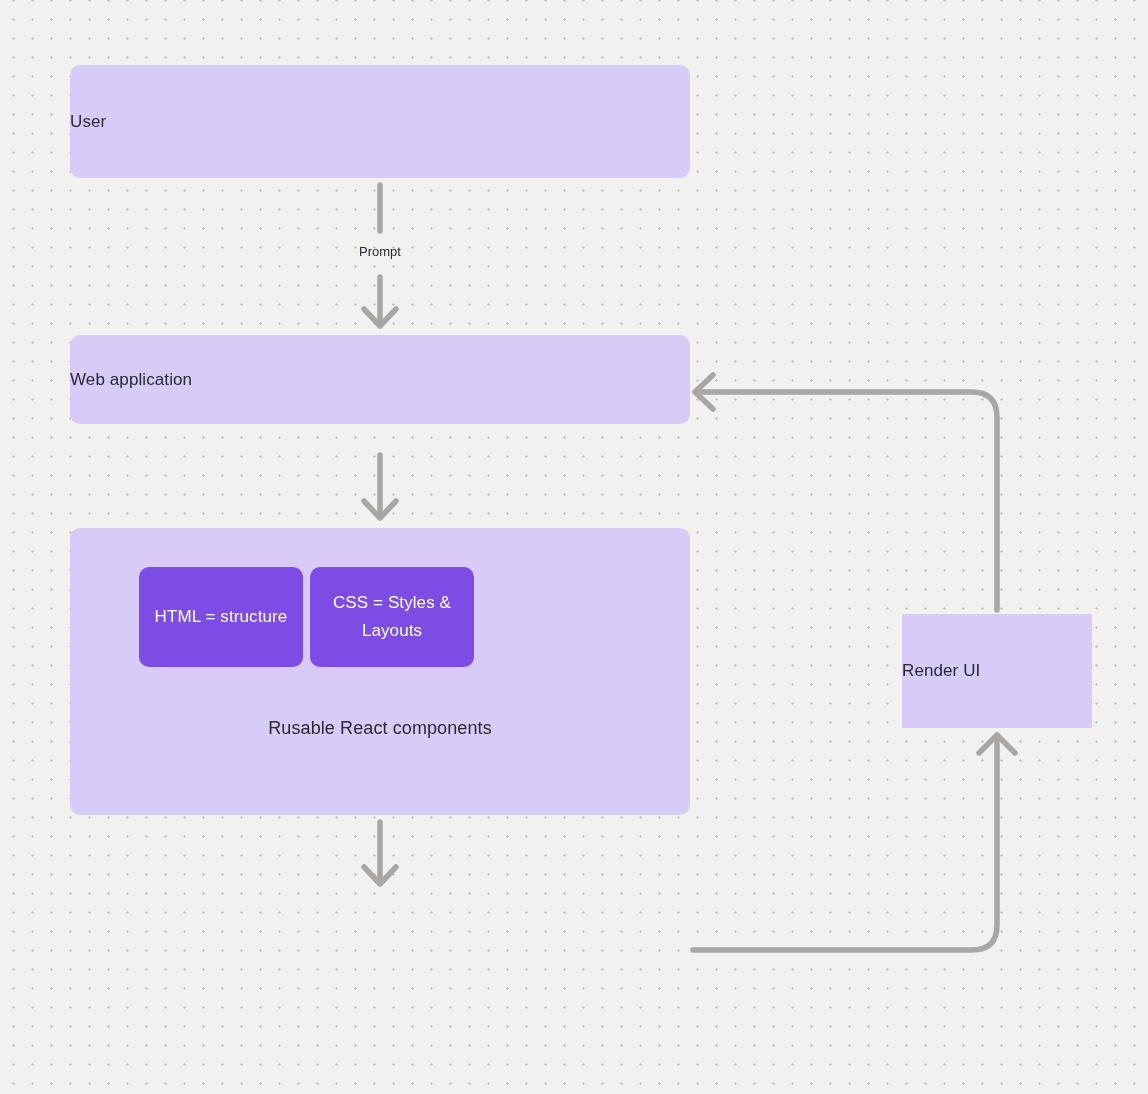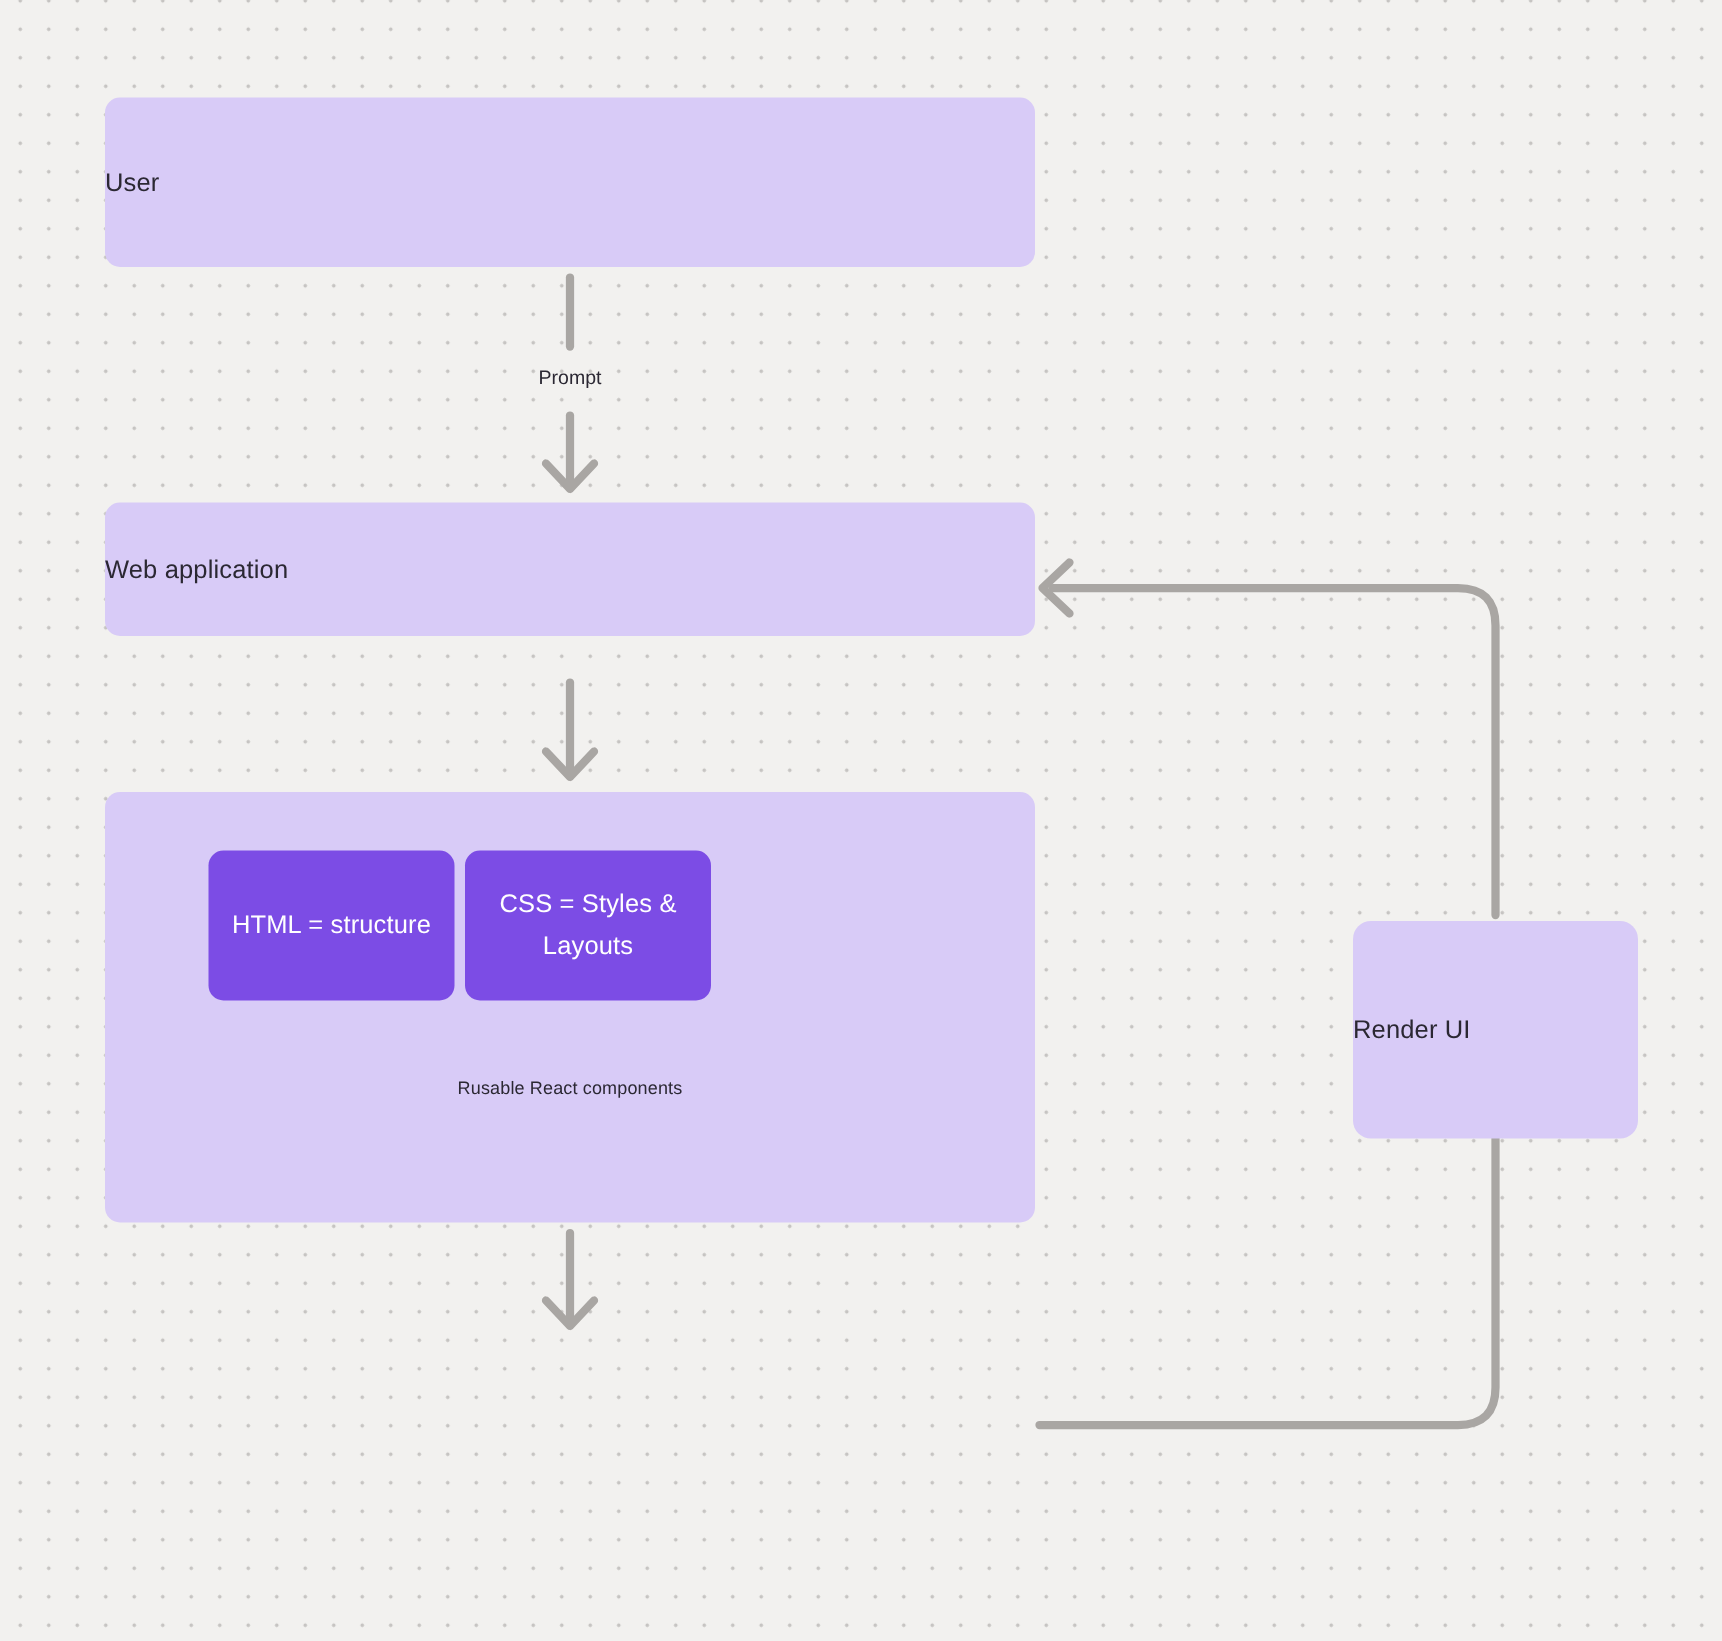--- a/index.html
+++ b/index.html
@@ -48,21 +48,21 @@
     border-radius:10px;
     font-size:17px;
     font-weight:500;
     letter-spacing:.1px;
     text-align:center;
   }
   .node-user        {left:70px; top:65px;  width:620px; height:113px;}
   .node-webapp      {left:70px; top:335px; width:620px; height:89px;}
   .node-components  {left:70px; top:528px; width:620px; height:287px; display:block;}
   .node-vite        {left:70px; top:895px; width:620px; height:113px;}
-  .node-render      {left:902px;top:614px; width:190px; height:145px; border-radius:12px;}
+  .node-render      {left:902px;top:614px; width:190px; height:114px; border-radius:1px;}
   .chip{
     position:absolute;
     top:39px;
     width:164px;
     height:100px;
     display:flex;
     align-items:center;
     justify-content:center;
     background:var(--component-fill);
     color:var(--component-text);
@@ -76,21 +76,21 @@
   }
   .chip-html{left:69px;}
   .chip-css {left:240px;}
   .chip-js  {left:411px;}
   .components-caption{
     position:absolute;
     left:0;
     top:190px;
     width:100%;
     text-align:center;
-    font-size:12px;
+    font-size:18px;
     font-weight:500;
     color:var(--node-text);
   }
   .edge-label{
     position:absolute;
     left:330px;
     top:244px;
     width:100px;
     text-align:center;
     font-size:13px;

